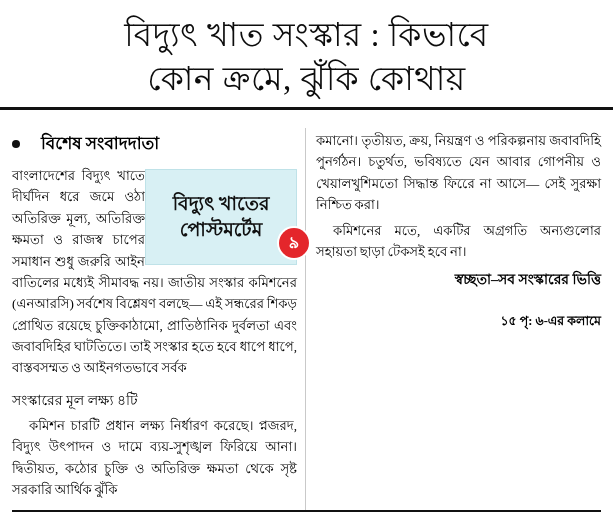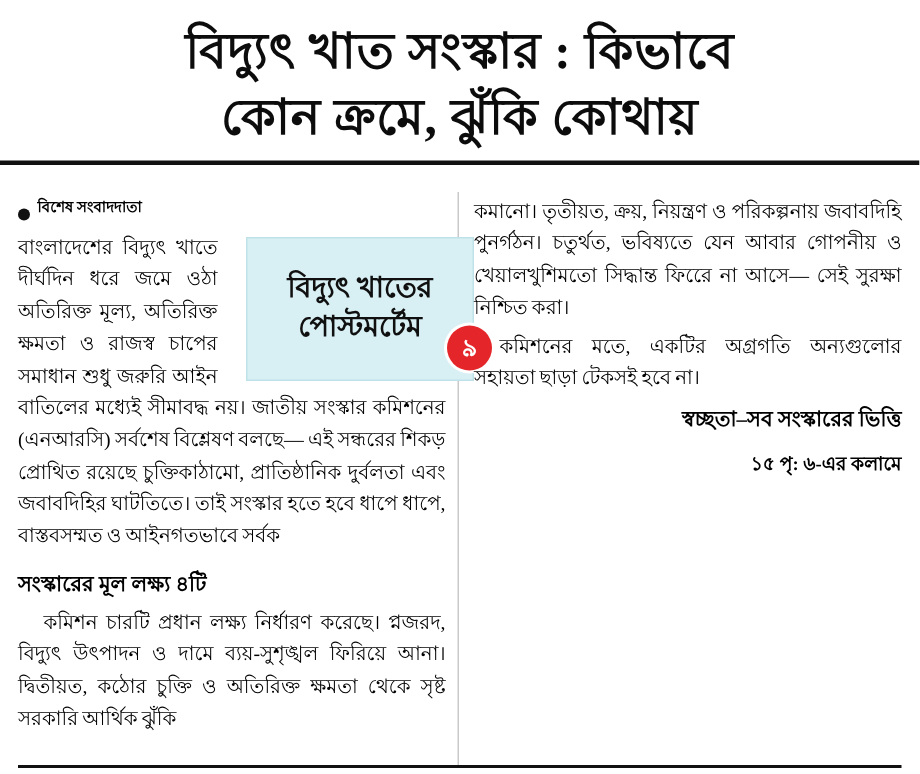--- a/index.html
+++ b/index.html
@@ -28,21 +28,21 @@
     top: 0;
     width: 613px;
     padding-top: 14px;
     padding-bottom: 6px;
     text-align: center;
     border-bottom: 3px solid #111;
     box-sizing: border-box;
   }
   .headline-line {
     font-family: "Liberation Serif", serif;
-    font-weight: bold;
+    font-weight: normal;
     font-size: 33px;
     line-height: 1.32;
     letter-spacing: 0.5px;
     color: #0c0c0c;
     white-space: nowrap;
   }
   
   .columns {
     position: absolute;
     left: 0;
@@ -64,46 +64,46 @@
     position: absolute;
     left: 305px;
     top: 6px;
     width: 1px;
     height: 382px;
     background: #c9c9c9;
   }
   .byline {
     font-family: "Liberation Serif", serif;
     font-weight: bold;
-    font-size: 10px;
+    font-size: 17px;
     margin: 0 0 7px 0;
     display: flex;
-    align-items: flex-end;
-    gap: 5px;
+    align-items: center;
+    gap: 21px;
   }
   .bullet-dot {
     display: inline-block;
     width: 8px;
     height: 8px;
     border-radius: 50%;
     background: #111;
     flex: 0 0 auto;
   }
   p.body {
     font-family: "Liberation Serif", serif;
     font-size: 13.2px;
     line-height: 1.62;
     text-align: justify;
     margin: 0 0 4px 0;
     word-spacing: -0.5px;
   }
   p.body.indent { text-indent: 17px; }
   .subhead {
     font-family: "Liberation Serif", serif;
-    font-weight: bold;
+    font-weight: normal;
     font-size: 14px;
     margin: 6px 0 2px 0;
   }
   .subhead-center {
     font-family: "Liberation Serif", serif;
     font-weight: bold;
     font-size: 14px;
     margin: 6px 0 2px 0;
     text-align: right;
   }
@@ -120,21 +120,20 @@
     height: 96px;
     background: #d8f0f4;
     border: 1px solid #bfe2e8;
     box-sizing: border-box;
     position: relative;
     display: flex;
     flex-direction: column;
     align-items: center;
     justify-content: center;
     gap: 2px;
-    margin-left: 19px;
   }
   .teaser-line {
     font-family: "Liberation Serif", serif;
     font-weight: bold;
     font-size: 19px;
     color: #101010;
     line-height: 1.25;
     white-space: nowrap;
   }
   .teaser-badge {
@@ -152,21 +151,21 @@
     display: flex;
     align-items: center;
     justify-content: center;
     box-shadow: 0 0 0 2px #ffffff;
   }
   .jump-line {
     font-family: "Liberation Serif", serif;
     font-weight: bold;
     font-size: 12.5px;
     text-align: right;
-    margin-top: 8px;
+    margin-top: 20px;
   }
   .clearfix::after {
     content: "";
     display: block;
     clear: both;
   }
   .bottom-rule {
     position: absolute;
     left: 12px;
     right: 12px;

